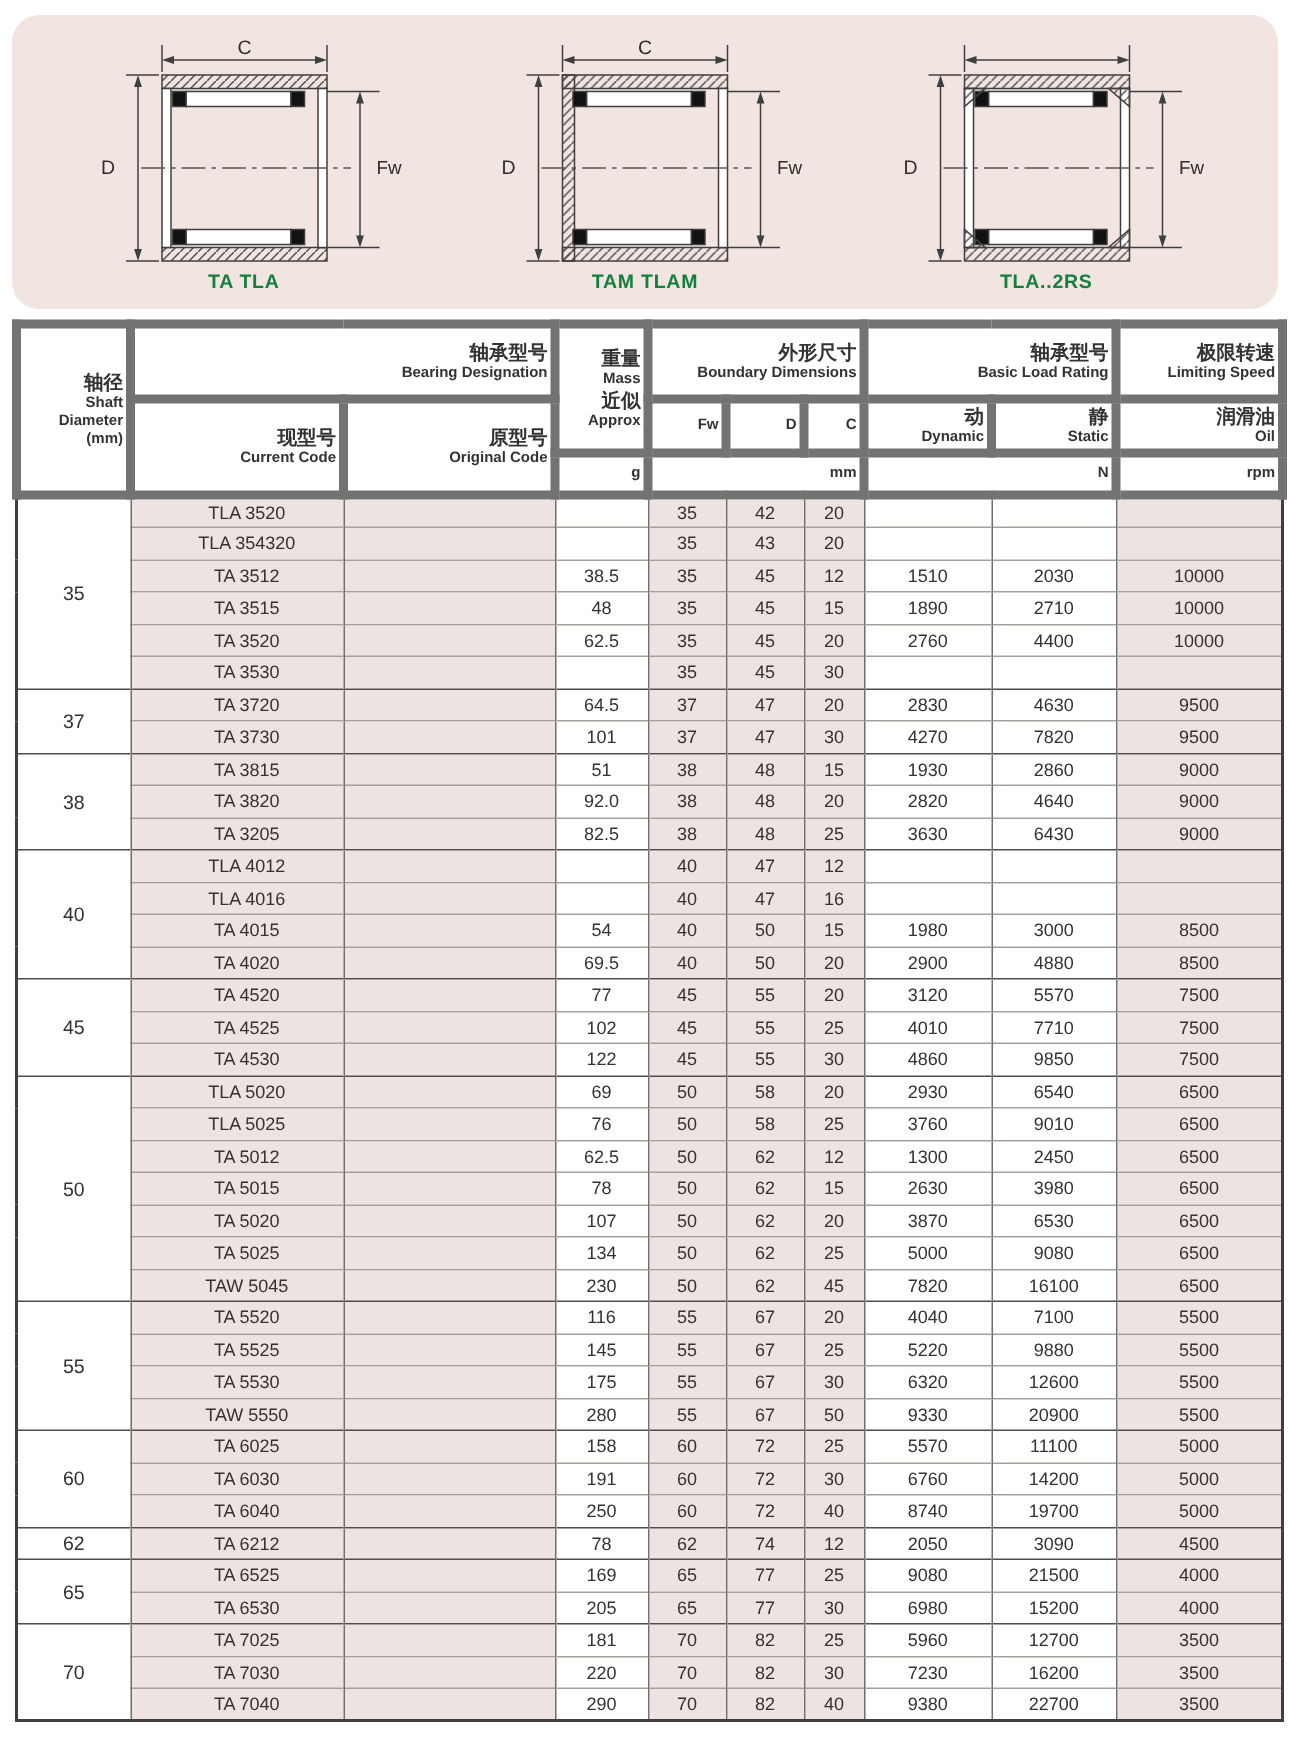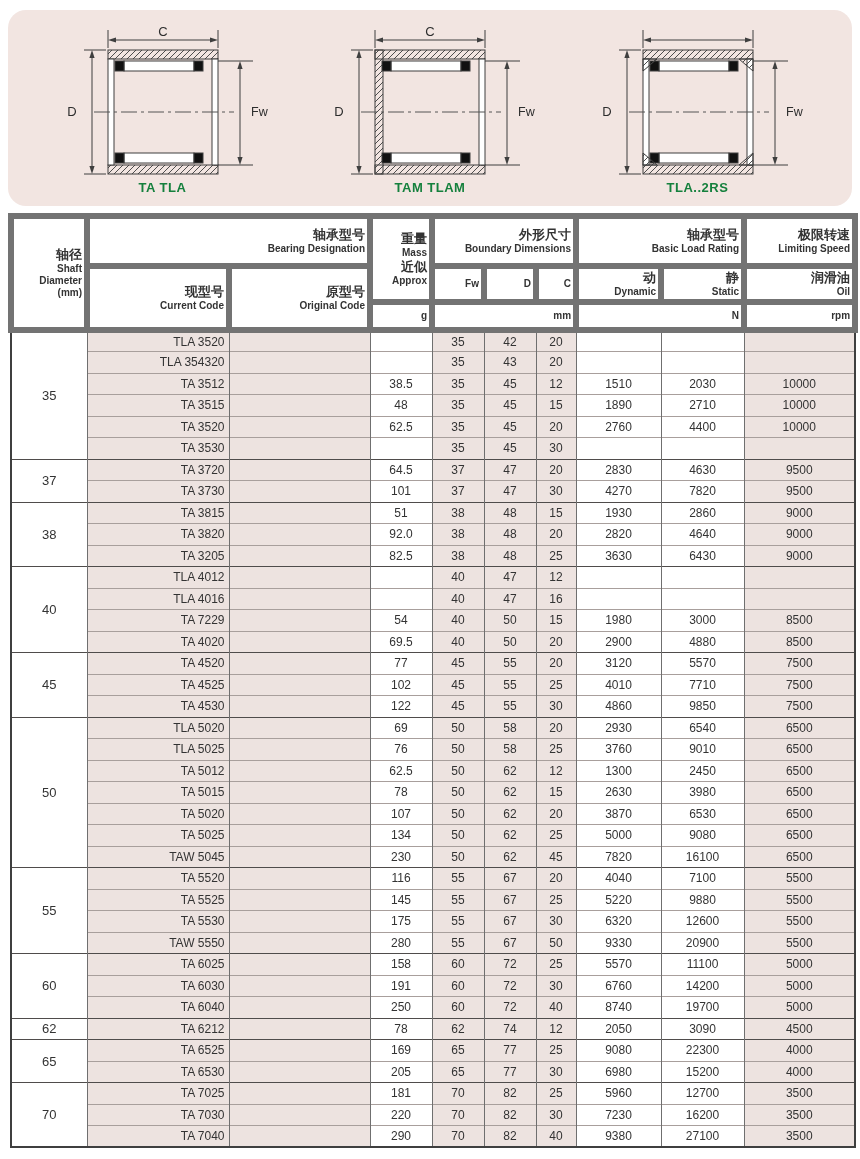--- a/index.html
+++ b/index.html
@@ -52,21 +52,21 @@
   tr.h-a{height:50px;} tr.h-b{height:34px;} tr.h-c{height:28px;}
 
   tbody td{
     height:21.5px;padding:0 4px;text-align:center;vertical-align:middle;
     border-left:1px solid var(--border-mid);border-right:1px solid var(--border-mid);
     border-top:1px solid var(--border-row);
     background:#ffffff;white-space:nowrap;overflow:hidden;
   }
   tbody tr.group-first td{border-top:1px solid var(--border-group);}
   td.c-shaft{background:#ffffff;font-size:13px;}
-  td.c-code{background:var(--cell-pink);text-align:right;padding-left:17px;}
+  td.c-code{background:var(--cell-pink);text-align:center;padding-left:17px;}
   td.c-orig{background:var(--cell-pink);}
   td.c-fw,td.c-d,td.c-c,td.c-oil{background:var(--cell-pink);}
   td.c-mass,td.c-dyn,td.c-stat{background:#ffffff;}
 </style>
 </head>
 <body>
 
 <svg width="0" height="0" style="position:absolute" aria-hidden="true">
   <defs>
     <pattern id="hatchP" patternUnits="userSpaceOnUse" width="6" height="6" patternTransform="rotate(0)">
@@ -492,21 +492,21 @@
           <td class="c-orig"></td>
           <td class="c-mass"></td>
           <td class="c-fw">40</td>
           <td class="c-d">47</td>
           <td class="c-c">16</td>
           <td class="c-dyn"></td>
           <td class="c-stat"></td>
           <td class="c-oil"></td>
         </tr>
         <tr>
-          <td class="c-code">TA 7229</td>
+          <td class="c-code">TA 4015</td>
           <td class="c-orig"></td>
           <td class="c-mass">54</td>
           <td class="c-fw">40</td>
           <td class="c-d">50</td>
           <td class="c-c">15</td>
           <td class="c-dyn">1980</td>
           <td class="c-stat">3000</td>
           <td class="c-oil">8500</td>
         </tr>
         <tr>
@@ -725,21 +725,21 @@
         </tr>
         <tr class="group-first">
           <td class="c-shaft" rowspan="2">65</td>
           <td class="c-code">TA 6525</td>
           <td class="c-orig"></td>
           <td class="c-mass">169</td>
           <td class="c-fw">65</td>
           <td class="c-d">77</td>
           <td class="c-c">25</td>
           <td class="c-dyn">9080</td>
-          <td class="c-stat">22300</td>
+          <td class="c-stat">21500</td>
           <td class="c-oil">4000</td>
         </tr>
         <tr>
           <td class="c-code">TA 6530</td>
           <td class="c-orig"></td>
           <td class="c-mass">205</td>
           <td class="c-fw">65</td>
           <td class="c-d">77</td>
           <td class="c-c">30</td>
           <td class="c-dyn">6980</td>
@@ -770,19 +770,19 @@
           <td class="c-oil">3500</td>
         </tr>
         <tr>
           <td class="c-code">TA 7040</td>
           <td class="c-orig"></td>
           <td class="c-mass">290</td>
           <td class="c-fw">70</td>
           <td class="c-d">82</td>
           <td class="c-c">40</td>
           <td class="c-dyn">9380</td>
-          <td class="c-stat">27100</td>
+          <td class="c-stat">22700</td>
           <td class="c-oil">3500</td>
         </tr>
       </tbody>
   </table>
 
 </div>
 
 </body></html>

